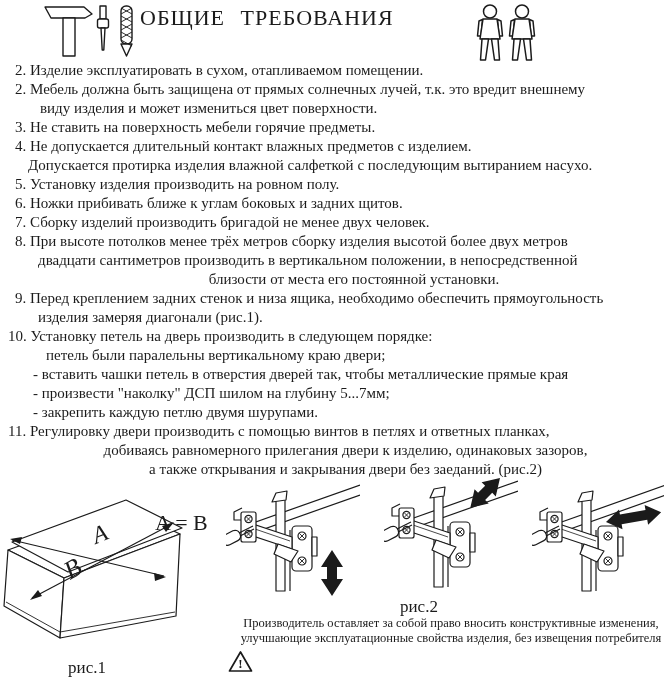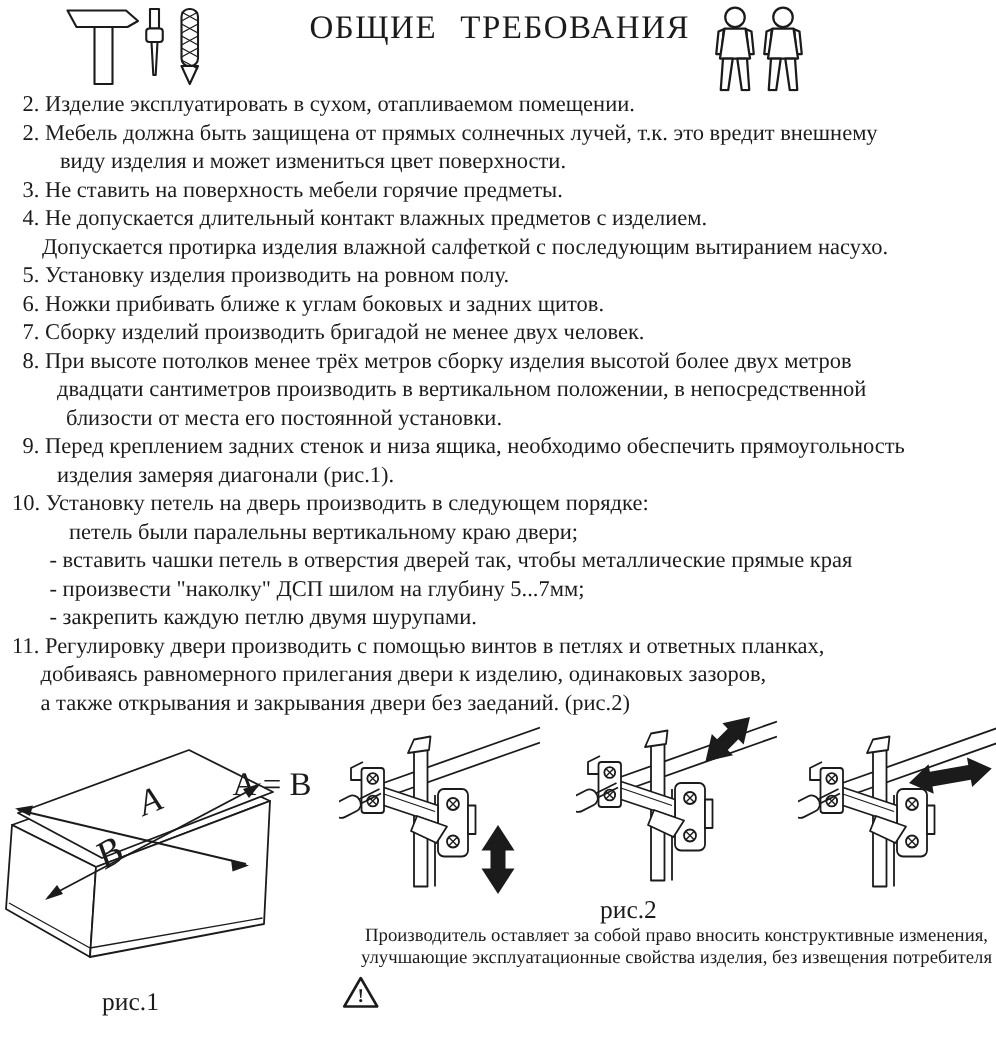--- a/index.html
+++ b/index.html
@@ -4,41 +4,41 @@
 <style>
   html,body{margin:0;padding:0;}
   body{
     width:664px;height:700px;position:relative;background:#ffffff;
     font-family:"Liberation Serif","DejaVu Serif",serif;color:#1b1b1b;
     overflow:hidden;
   }
   .page{position:absolute;inset:0;background:#fff;}
   
   .title{
-    position:absolute;top:5px;left:140px;width:320px;text-align:right;
+    position:absolute;top:5px;left:140px;width:320px;text-align:left;
     font-size:22px;letter-spacing:1px;word-spacing:9px;white-space:nowrap;
   }
   .tools{position:absolute;left:40px;top:4px;}
   .people{position:absolute;left:476px;top:3px;display:flex;gap:4px;}
   svg{display:block;}
   
   .list{
     position:absolute;top:61px;left:0;width:664px;
     font-size:15px;line-height:19px;white-space:nowrap;
   }
   .ln{height:19px;}
   .l-n1{padding-left:15px;}   
   .l-n2{padding-left:8px;}    
   .l-c {padding-left:40px;}   
   .l-c4{padding-left:28px;}   
   .l-c8{padding-left:38px;}   
-  .l-c8b{padding-left:44px;}  
+  .l-c8b{padding-left:44px;text-align:center;}  
   .l-d {padding-left:33px;}   
   .l-dc{padding-left:46px;}   
-  .l-c11{padding-left:27px;}  
+  .l-c11{padding-left:27px;text-align:center;}  
   
   .fig1{position:absolute;left:2px;top:486px;width:228px;}
   .fig1-cap{width:170px;text-align:center;font-size:17px;margin-top:2px;}
   .hinge1{position:absolute;left:226px;top:478px;}
   .hinge2{position:absolute;left:384px;top:474px;}
   .hinge3{position:absolute;left:532px;top:478px;}
   .fig2-cap{position:absolute;left:400px;top:597px;width:70px;font-size:17px;}
   
   .note{
     position:absolute;left:240px;top:616px;width:422px;text-align:center;

